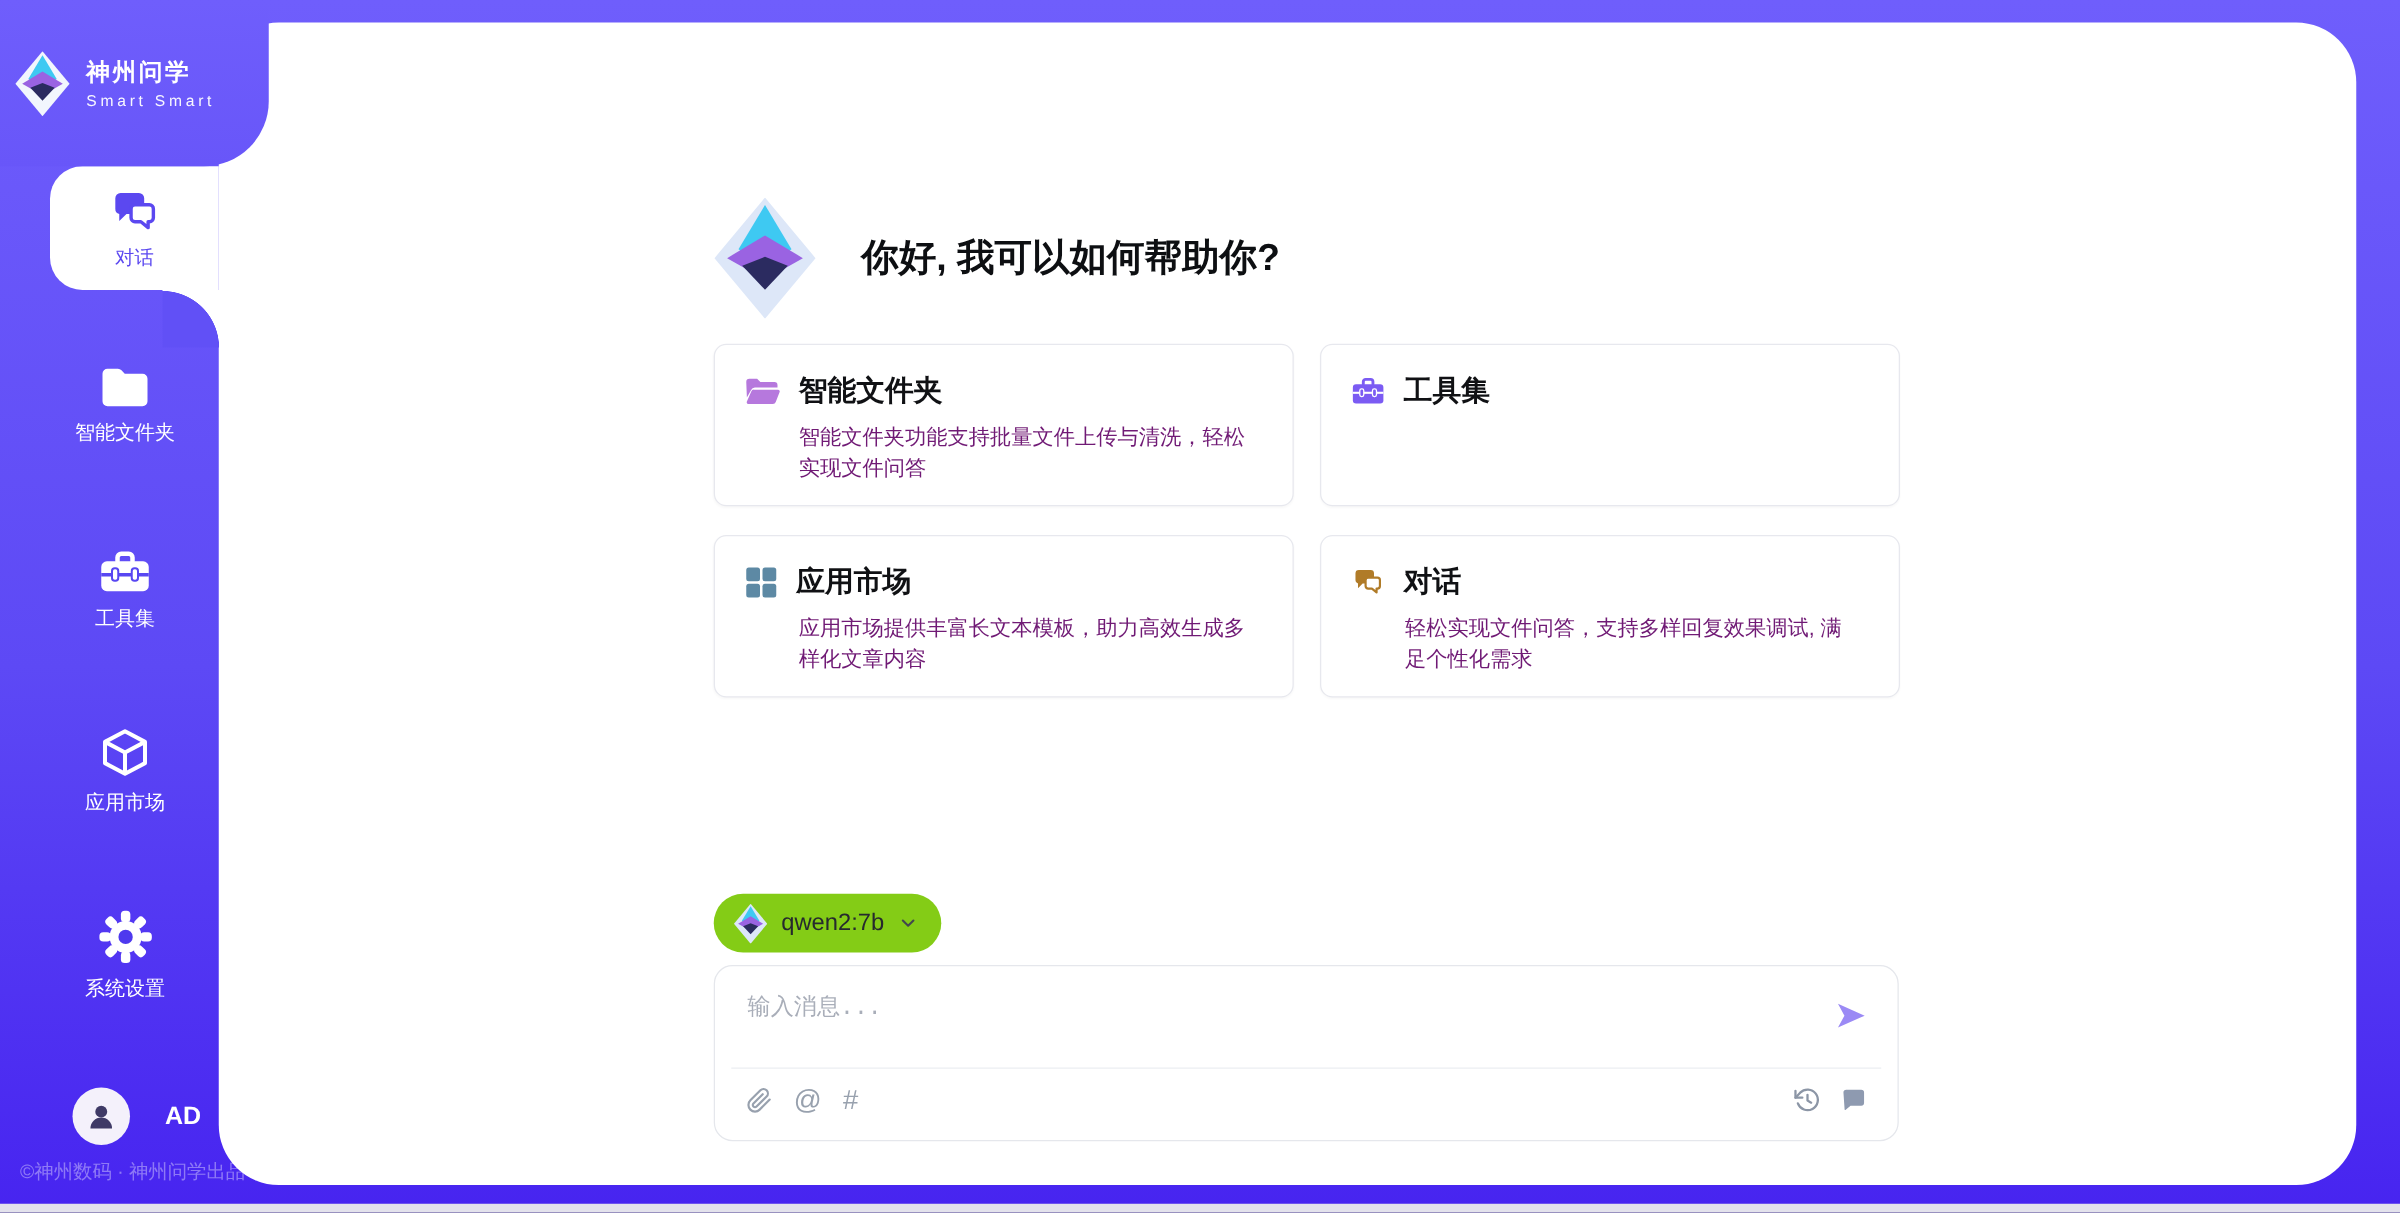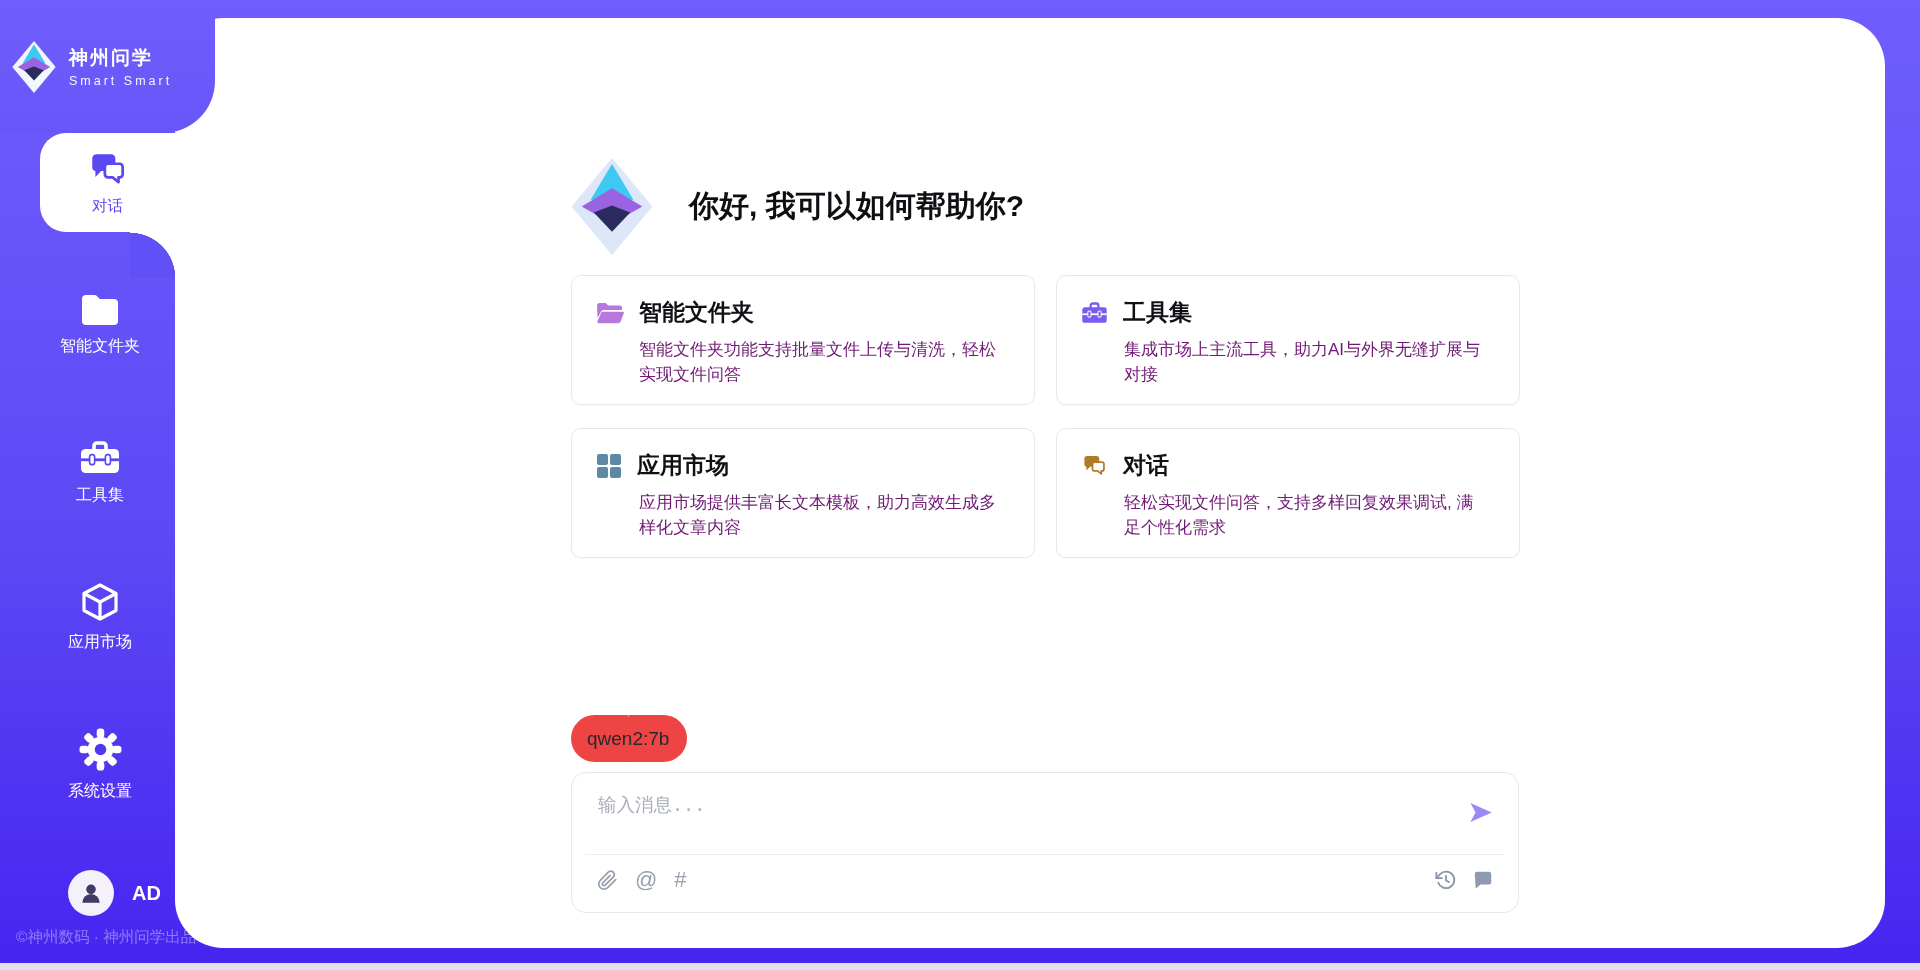--- a/index.html
+++ b/index.html
@@ -18,36 +18,36 @@
   .brand-sub{font-size:12.5px;letter-spacing:3px;margin-top:3px;opacity:.95;}
   
   .tab{position:absolute;left:40px;top:133px;width:135px;height:99px;background:#fff;
     border-radius:26px 0 0 26px;z-index:3;display:flex;flex-direction:column;align-items:center;justify-content:center;gap:6px;}
   .tab-label{color:var(--accent,#5B48F0);font-size:15.5px;font-weight:500;}
   .fillet{position:absolute;left:130px;top:232px;width:46px;height:46px;z-index:2;
     background:radial-gradient(circle at 0 100%, #6150F6 45px, #fff 45.5px);}
   .nav-item{position:absolute;left:0;width:200px;display:flex;flex-direction:column;align-items:center;gap:9px;cursor:pointer;}
   .nav-label{color:#fff;font-size:16px;}
   .ni-folders{top:293px}.ni-tools{top:438px}.ni-market{top:581px}.ni-settings{top:727px}
-  .user-row{position:absolute;left:68px;top:870px;display:flex;align-items:center;gap:18px;z-index:2;}
+  .user-row{position:absolute;left:58px;top:870px;display:flex;align-items:center;gap:28px;z-index:2;}
   .avatar{width:46px;height:46px;border-radius:50%;background:#f4f1fb;display:flex;align-items:center;justify-content:center;}
   .initials{color:#fff;font-size:20px;font-weight:600;}
   .sb-footer{position:absolute;left:16px;top:927px;color:rgba(255,255,255,.38);font-size:15.5px;z-index:2;}
   .bottom-strip{position:absolute;left:0;bottom:0;width:100%;height:7px;background:#e3e2ec;z-index:5;}
   
   .greeting{position:absolute;left:396px;top:140px;display:flex;align-items:center;gap:20px;}
   .greeting h1{margin:16px;font-size:30px;font-weight:800;color:#0d0f12;}
   .cards{position:absolute;left:396px;top:257px;display:grid;grid-template-columns:464px 464px;gap:23px 21px;}
   .card{height:130px;box-sizing:border-box;background:#fff;border:1px solid #e7e8ee;border-radius:10px;
     padding:21px 24px;box-shadow:0 1px 2px rgba(20,20,40,.03);cursor:pointer;}
   .card-head{display:flex;align-items:center;gap:15px;}
   .card-title{font-size:23px;font-weight:800;color:#101114;}
   .card-desc{margin:9px 0 0 43px;font-size:17px;line-height:1.48;color:#701a75;padding-right:6px;}
-  .pill{position:absolute;left:396px;top:697px;height:47px;border-radius:24px;background:#ef4444;
-    display:flex;align-items:center;gap:11px;padding:0 18px 0 16px;cursor:pointer;flex-direction:column;}
+  .pill{position:absolute;left:396px;top:697px;height:47px;border-radius:24px;background:#84cc16;
+    display:flex;align-items:center;gap:11px;padding:0 18px 0 16px;cursor:pointer;}
   .pill-label{font-size:19px;color:#26292e;font-weight:500;}
   .composer{position:absolute;left:396px;top:754px;width:948px;height:141px;box-sizing:border-box;
     background:#fff;border:1.5px solid #e5e7ec;border-radius:15px;}
   .composer textarea{position:absolute;left:24px;top:17px;width:840px;height:56px;border:none;outline:none;
     resize:none;background:transparent;font-family:Liberation Mono, monospace;font-size:18.5px;color:#333;}
   .composer textarea::placeholder{color:#a9aeb9;}
   .send{position:absolute;right:24px;top:26px;width:27px;height:27px;cursor:pointer;}
   .divider{position:absolute;left:13px;right:13px;top:81px;border-top:1px solid #eceef2;}
   .toolbar{position:absolute;left:25px;right:24px;top:92px;height:30px;display:flex;align-items:center;gap:17px;}
   .tb-right{margin-left:auto;display:flex;align-items:center;gap:15px;}
@@ -98,21 +98,20 @@
         <div class="card-head">
           <svg class="icon" width="27" height="25" viewBox="0 0 42 38">
             <rect x="2" y="11" width="38" height="24" rx="4" fill="#7B5BF3"></rect>
             <path d="M15 11V8a3 3 0 0 1 3-3h6a3 3 0 0 1 3 3v3" stroke="#7B5BF3" stroke-width="3.6" fill="none" stroke-linecap="round"></path>
             <rect x="2" y="20.4" width="38" height="2.6" fill="#fff"></rect>
             <rect x="10.6" y="16.8" width="5" height="9.6" rx="2.2" fill="#7B5BF3" stroke="#fff" stroke-width="1.6"></rect>
             <rect x="26.4" y="16.8" width="5" height="9.6" rx="2.2" fill="#7B5BF3" stroke="#fff" stroke-width="1.6"></rect>
           </svg>
           <span class="card-title">工具集</span>
         </div>
-        <div class="card-desc">集成市场上主流工具，助力AI与外界无缝扩展与对接</div>
       </div>
       <div class="card">
         <div class="card-head">
           <svg class="icon" width="26" height="26" viewBox="0 0 26 26">
             <g fill="#5D89A4">
               <rect x="1" y="1" width="11" height="11" rx="2"></rect>
               <rect x="14" y="1" width="11" height="11" rx="2"></rect>
               <rect x="1" y="14" width="11" height="11" rx="2"></rect>
               <rect x="14" y="14" width="11" height="11" rx="2"></rect>
             </g>

